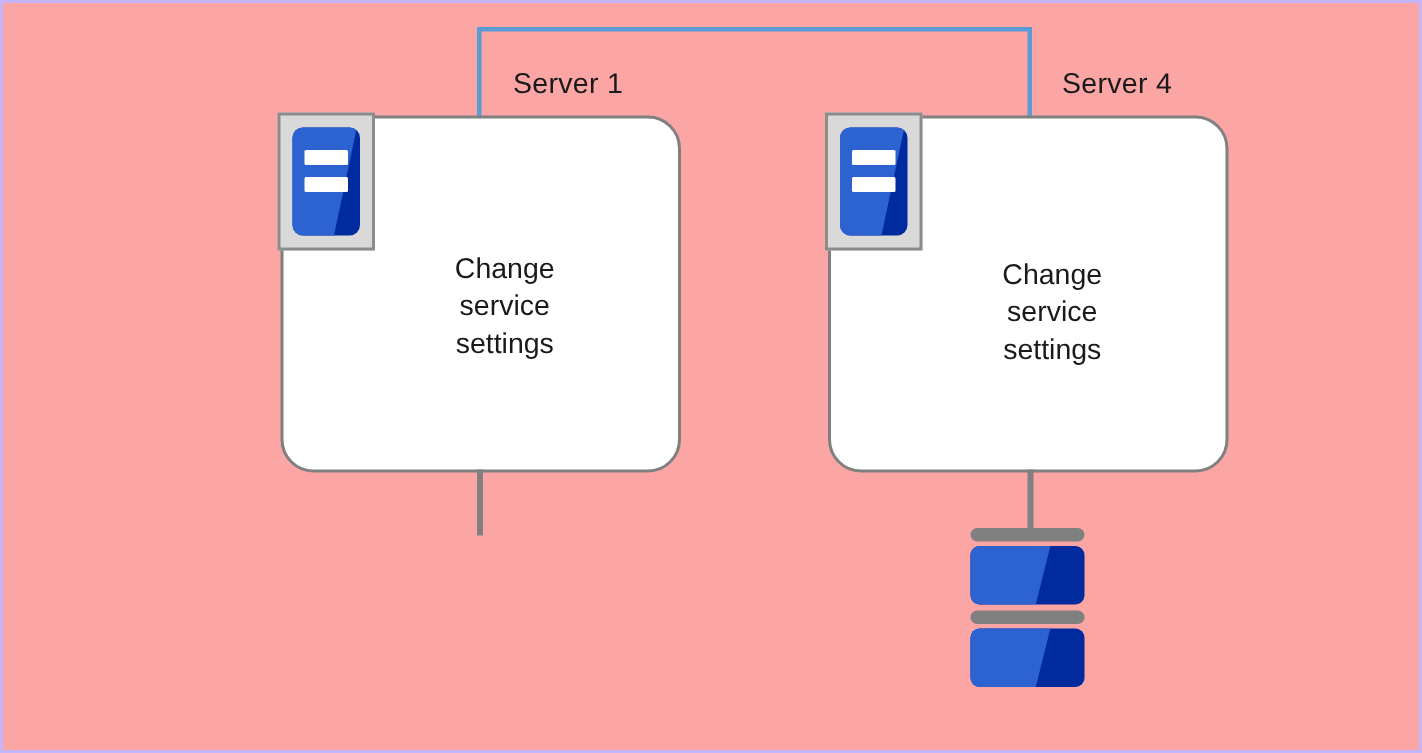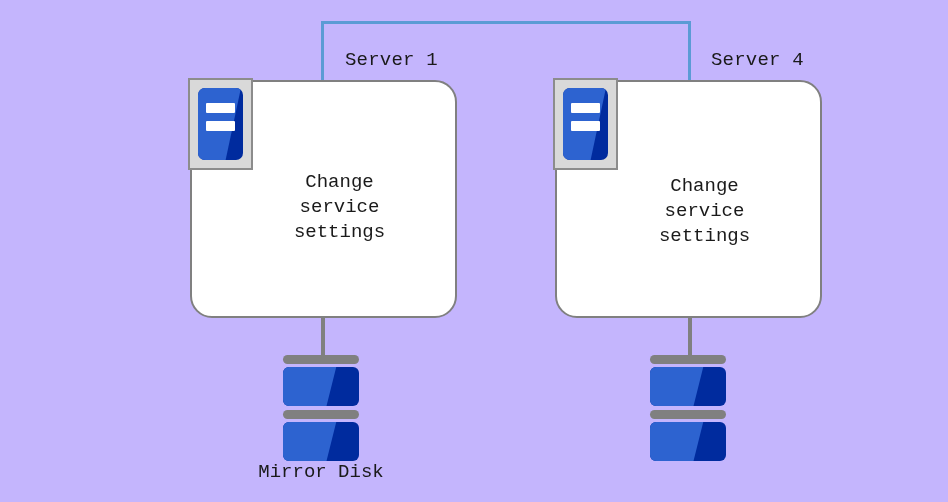--- a/index.html
+++ b/index.html
@@ -4,24 +4,23 @@
 <style>
   html,body{margin:0;padding:0;background:#ffffff;}
   body{
     width:948px;height:502px;
     font-family:"Liberation Sans","DejaVu Sans",sans-serif;
     overflow:hidden;
   }
   #canvas{
     position:relative;
     width:948px;height:502px;
-    background:#c4b5fd;
+    background:#fca5a5;
     box-sizing:border-box;
-    border:5px solid #c4b5fd;
-    font-family:Liberation Mono, monospace;
+    border:2px solid #c4b5fd;
   }
 
   
   .link-seg{position:absolute;background:#5b9bd5;}
   #link-top    {left:316px; top:16px;  width:370px; height:3px;}
   #link-left   {left:316px; top:16px;  width:3px;   height:60px;}
   #link-right  {left:683px; top:16px;  width:3px;   height:60px;}
 
   
   .server-label{
@@ -161,27 +160,20 @@
 
   <div class="server-icon" id="icon-server-1">
     <div class="icon-body">
       <div class="icon-bar b1"></div>
       <div class="icon-bar b2"></div>
     </div>
   </div>
 
   <div class="disk-stem" id="stem-1"></div>
 
-  <div class="disk" id="disk-1">
-    <div class="disk-plate"></div>
-    <div class="disk-block"></div>
-    <div class="disk-plate"></div>
-    <div class="disk-block"></div>
-    <div class="disk-label">Mirror Disk</div>
-  </div>
 
   <div class="server-label" id="label-server-2">Server 4</div>
 
   <div class="server-box" id="box-server-2">
     <div class="box-text" id="text-server-2">
       <div>Change</div>
       <div>service</div>
       <div>settings</div>
     </div>
   </div>

